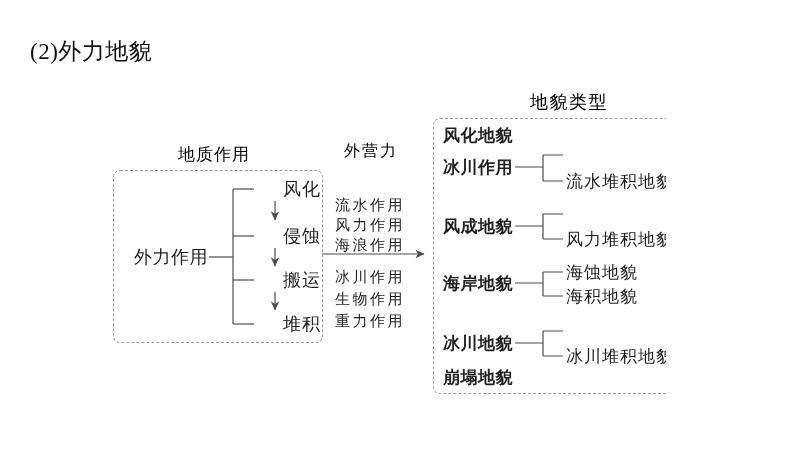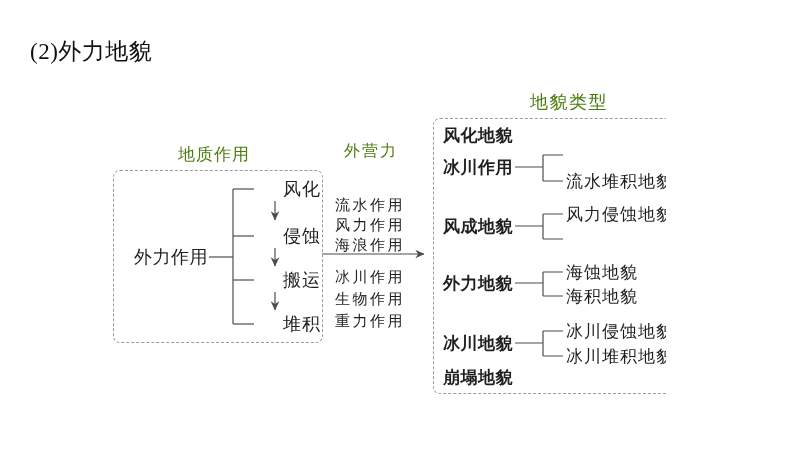--- a/index.html
+++ b/index.html
@@ -17,21 +17,21 @@
     left: 30px;
     top: 36px;
     font-size: 23px;
     letter-spacing: 0.5px;
     color: #111111;
   }
   .hdr {
     position: absolute;
     transform: translate(-50%, -50%);
     white-space: nowrap;
-    color: #4d7c0f;
+    color: #000000;
   }
   .hdr.left-hdr  { left: 214px; top: 154px; font-size: 17px; letter-spacing: 1px; }
   .hdr.mid-hdr   { left: 371px; top: 151px; font-size: 16px; letter-spacing: 2px; }
   .hdr.right-hdr { left: 569px; top: 102px; font-size: 18px; letter-spacing: 1.5px; }
   .dashed-box {
     position: absolute;
     border: 1.4px dashed #9a9a9a;
     border-radius: 7px;
     background: transparent;
   }
@@ -100,24 +100,23 @@
   <div class="txt mid" style="top:269px">冰川作用</div>
   <div class="txt mid" style="top:291px">生物作用</div>
   <div class="txt mid" style="top:313px">重力作用</div>
 
   <div class="hdr right-hdr">地貌类型</div>
   <div class="dashed-box right-box"></div>
 
   <div class="txt parent" style="top:135px">风化地貌</div>
   <div class="txt parent" style="top:167px">冰川作用</div>
   <div class="txt parent" style="top:226px">风成地貌</div>
-  <div class="txt parent" style="top:283px">外力地貌</div>
+  <div class="txt parent" style="top:283px">海岸地貌</div>
   <div class="txt parent" style="top:343px">冰川地貌</div>
   <div class="txt parent" style="top:377px">崩塌地貌</div>
 
   <div class="txt child" style="top:181px">流水堆积地貌</div>
-  <div class="txt child" style="top:214px">风力侵蚀地貌</div>
+  <div class="txt child" style="top:239px">风力堆积地貌</div>
   <div class="txt child" style="top:272px">海蚀地貌</div>
   <div class="txt child" style="top:296px">海积地貌</div>
-  <div class="txt child" style="top:331px">冰川侵蚀地貌</div>
   <div class="txt child" style="top:356px">冰川堆积地貌</div>
 
 </div>
 
 </body></html>

